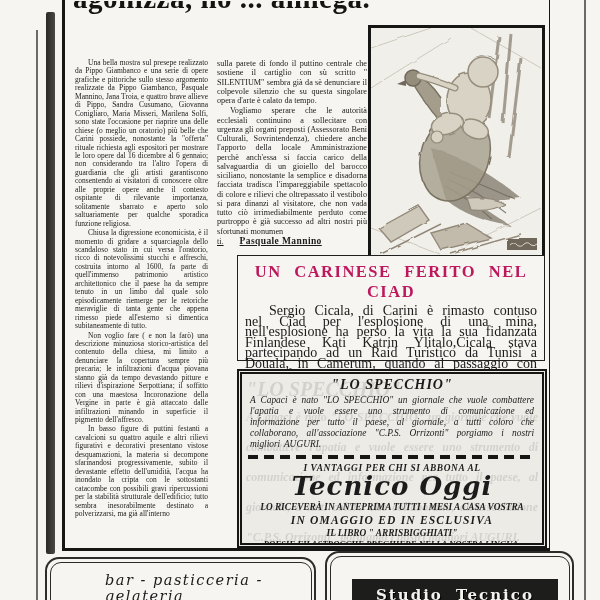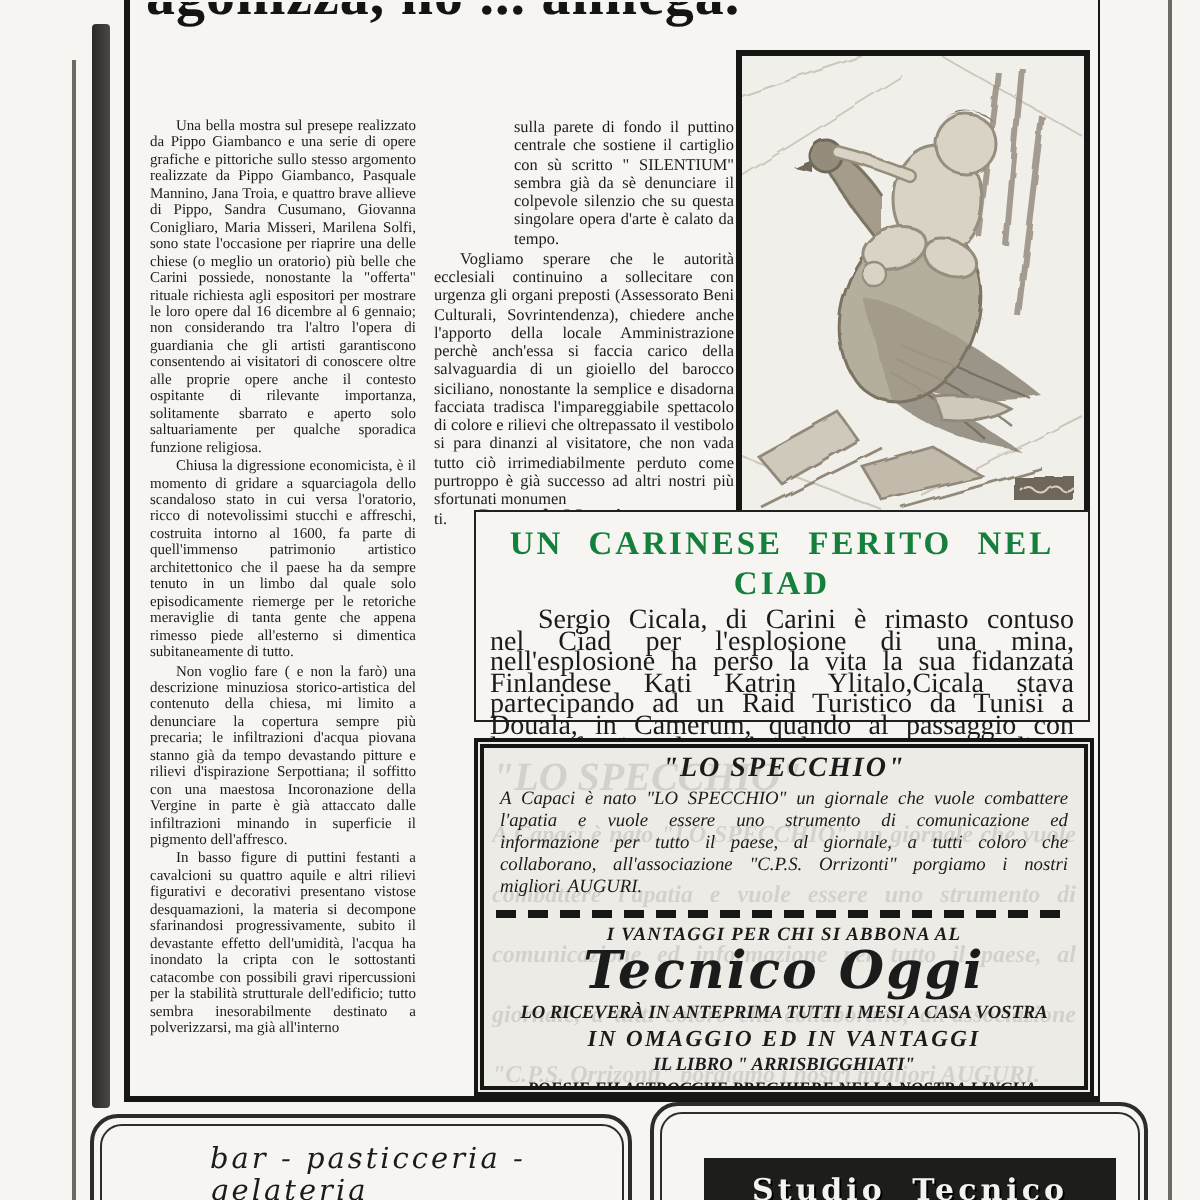--- a/index.html
+++ b/index.html
@@ -7,31 +7,31 @@
   #page{position:relative;width:600px;height:600px;background:#f6f5f1;overflow:hidden;color:#1b1b1b;}
   
   .vline{position:absolute;background:#6d6a66;width:1.5px;}
   .gutter{position:absolute;left:46px;top:12px;width:9px;height:542px;background:linear-gradient(90deg,#2a2a28,#4a4845);border-radius:2px;}
   
   .article-box{position:absolute;left:62px;top:-12px;width:484px;height:557px;border:3px solid #161614;border-right-width:1.5px;background:transparent;}
   .headline-clip{position:absolute;left:8px;top:10px;width:330px;height:14px;overflow:hidden;}
   .headline-clip .h{font-weight:bold;font-size:29px;letter-spacing:.5px;margin-top:-19px;white-space:nowrap;color:#141412;}
   .col{position:absolute;text-align:justify;hyphens:auto;}
   .col p{margin:0 0 1px 0;text-indent:13px;}
-  .col p.noindent{text-indent:0;margin-left:40px;}
+  .col p.noindent{text-indent:0;}
   #col1{left:10px;top:68px;width:133px;font-size:7.5px;line-height:8.45px;}
   #col2{left:152px;top:68px;width:150px;font-size:8.2px;line-height:9.25px;}
-  .sig-row{display:flex;align-items:flex-end;margin-top:1px;}
+  .sig-row{display:flex;align-items:flex-end;margin-top:1px;text-decoration:underline;}
   .sig-row .pre{font-size:8.2px;}
   .sig-row .sig{font-weight:bold;font-size:9.5px;margin-left:16px;letter-spacing:.4px;}
   
   .image-frame{position:absolute;left:368px;top:25px;width:177px;height:233px;border:3px solid #161614;background:#f1efe9;box-sizing:border-box;overflow:hidden;}
   
   .ciad-box{position:absolute;left:237px;top:255px;width:308px;height:106px;border:1.5px solid #20201e;box-sizing:border-box;background:#f6f5f1;}
-  .ciad-box h2{margin:6px 4px 4px 4px;text-align:center;font-size:16.5px;letter-spacing:1.5px;word-spacing:7px;color:#15803d;}
+  .ciad-box h2{margin:6px 4px 4px 4px;text-align:center;font-size:16.5px;letter-spacing:1.5px;word-spacing:7px;color:#be185d;}
   .ciad-box p{margin:0 7px 2px 7px;font-size:14px;line-height:10.6px;text-align:justify;text-indent:24px;word-spacing:2.5px;}
   
   .specchio-box{position:absolute;left:237px;top:369px;width:310px;height:179px;border:5px double #161614;box-sizing:border-box;background:#edebe6;text-align:center;overflow:hidden;}
   .ghost{position:absolute;inset:2px 4px;opacity:.14;color:#3a3a38;font-style:italic;font-weight:bold;text-align:justify;overflow:hidden;z-index:0;pointer-events:none;}
   .ghost .g1{font-size:20px;line-height:26px;}
   .ghost .g2{font-size:12px;line-height:30px;}
   .sp-content{position:relative;z-index:1;}
   .sp-title{font-weight:bold;font-style:italic;font-size:14px;letter-spacing:1px;margin-top:3px;}
   .sp-body{font-style:italic;font-size:9.4px;line-height:10.9px;text-align:justify;margin:2px 8px 0 8px;word-spacing:1.5px;}
   .sp-dash{height:4px;margin:5px 6px 4px 6px;background:repeating-linear-gradient(90deg,#161614 0 10px,transparent 10px 16px);}
@@ -156,21 +156,21 @@
       <div class="g1">"LO SPECCHIO"</div>
       <div class="g2">A Capaci è nato "LO SPECCHIO" un giornale che vuole combattere l'apatia e vuole essere uno strumento di comunicazione ed informazione per tutto il paese, al giornale, a tutti coloro che collaborano, all'associazione "C.P.S. Orrizonti" porgiamo i nostri migliori AUGURI.</div>
     </div>
     <div class="sp-content">
       <div class="sp-title">"LO SPECCHIO"</div>
       <div class="sp-body">A Capaci è nato "LO SPECCHIO" un giornale che vuole combattere l'apatia e vuole essere uno strumento di comunicazione ed informazione per tutto il paese, al giornale, a tutti coloro che collaborano, all'associazione "C.P.S. Orrizonti" porgiamo i nostri migliori AUGURI.</div>
       <div class="sp-dash"></div>
       <div class="ab-lead">I VANTAGGI PER CHI SI ABBONA  AL</div>
       <div class="ab-logo">Tecnico Oggi</div>
       <div class="ab-l1">LO RICEVERÀ IN ANTEPRIMA TUTTI I MESI A CASA VOSTRA</div>
-      <div class="ab-l2">IN OMAGGIO ED IN VANTAGGI</div>
+      <div class="ab-l2">IN OMAGGIO ED IN ESCLUSIVA</div>
       <div class="ab-l3">IL LIBRO " ARRISBIGGHIATI"</div>
       <div class="ab-l4">POESIE,FILASTROCCHE,PREGHIERE NELLA NOSTRA LINGUA.</div>
 
     </div>
   </div>
 
   <div id="ad-left" class="ad">
     <div class="inner"></div>
     <div class="txt">bar - pasticceria - gelateria</div>
   </div>

